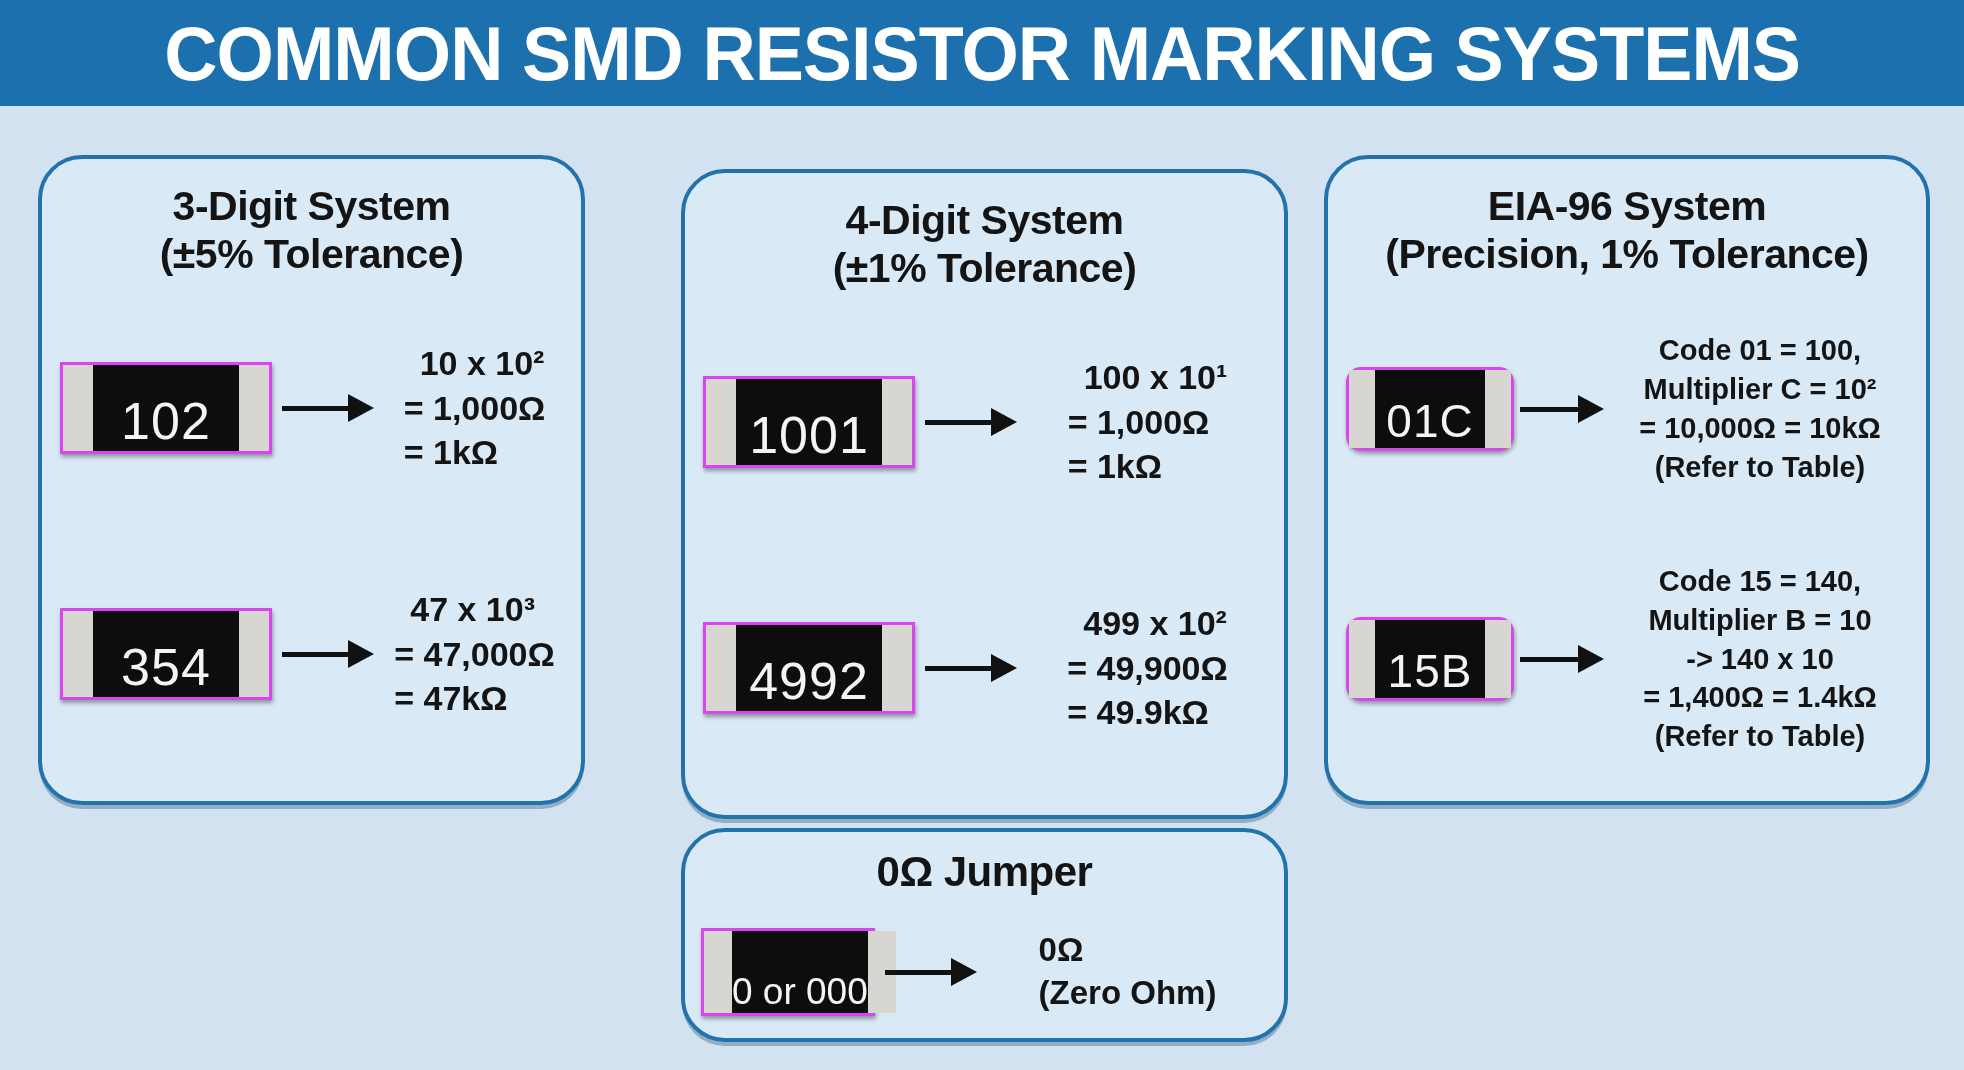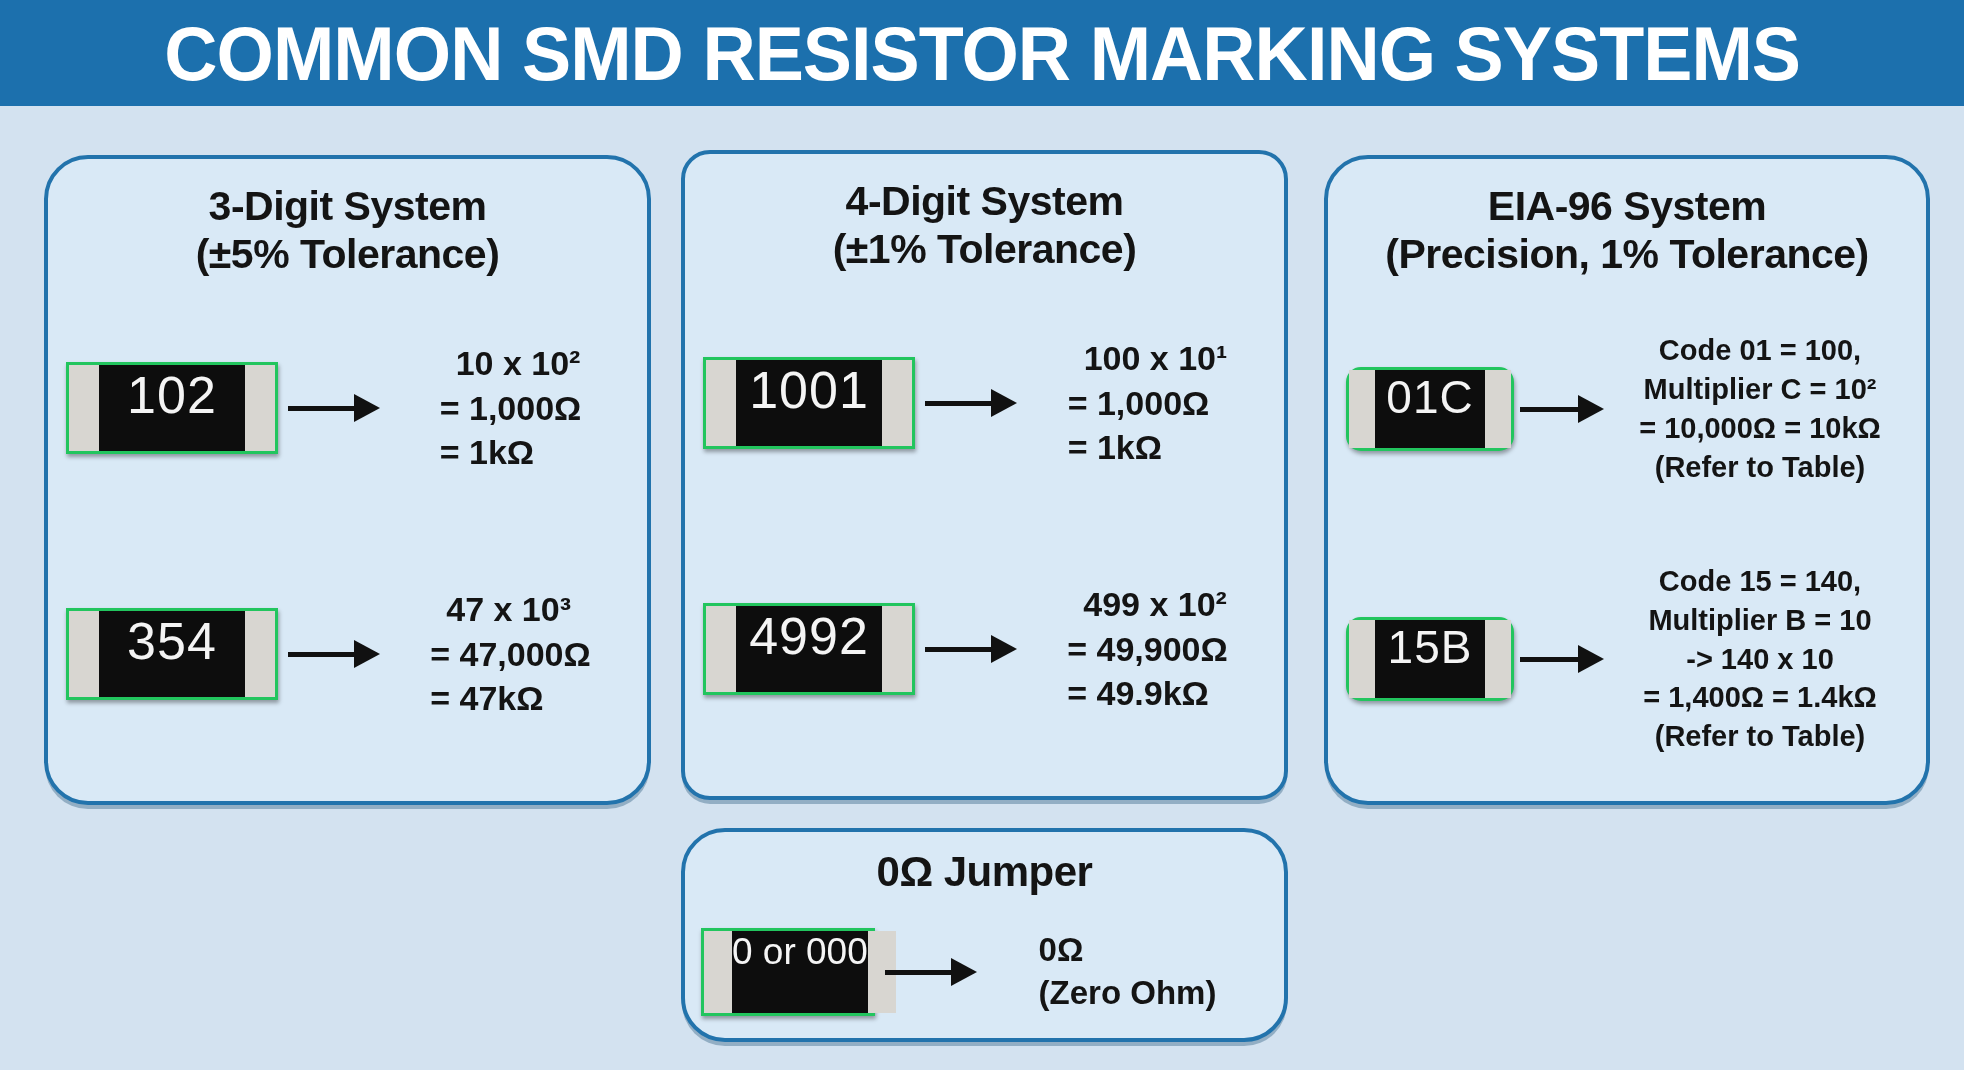--- a/index.html
+++ b/index.html
@@ -19,40 +19,40 @@
 
   
   .header{position:absolute;left:0;top:0;width:1964px;height:106px;background:var(--header-bg);
     display:flex;align-items:center;justify-content:center;}
   .header h1{color:#ffffff;font-size:76px;font-weight:bold;letter-spacing:-1px;white-space:nowrap;
     transform:scaleX(0.97);transform-origin:center;}
 
   
   .panel{position:absolute;background:var(--panel-bg);border:4px solid var(--panel-border);
     border-radius:44px;box-shadow:0 5px 0 -1px rgba(27,77,116,0.35);}
-  .panel-1{left:38px;top:155px;width:607px;height:650px;margin-left:6px;}
-  .panel-2{left:681px;top:150px;width:607px;height:650px;border-radius:29px;}
+  .panel-1{left:38px;top:155px;width:547px;height:650px;}
+  .panel-2{left:681px;top:169px;width:607px;height:650px;}
   .panel-3{left:1324px;top:155px;width:606px;height:650px;}
   .panel-j{left:681px;top:828px;width:607px;height:214px;}
 
   .ptitle{margin-top:24px;text-align:center;font-weight:bold;font-size:41px;line-height:1.16;
     color:var(--ink);letter-spacing:-0.5px;}
   .panel-j .ptitle{margin-top:16px;font-size:42px;}
 
   
   .row{position:absolute;left:0;right:0;display:flex;align-items:center;padding:0 16px 0 18px;}
   .row-a{top:169px;height:160px;}
   .row-b{top:415px;height:160px;}
   .panel-3 .row-a{top:150px;height:200px;}
   .panel-3 .row-b{top:400px;height:200px;}
   .panel-j .row-a{top:85px;height:110px;padding-left:16px;}
 
   
-  .resistor{position:relative;display:flex;align-items:flex-start;flex-shrink:0;
-    background:var(--res-body);border:3px solid #22c55e;box-shadow:1px 3px 4px rgba(0,0,0,0.35);}
+  .resistor{position:relative;display:flex;align-items:flex-end;flex-shrink:0;
+    background:var(--res-body);border:3px solid #d946ef;box-shadow:1px 3px 4px rgba(0,0,0,0.35);}
   .res-lg{width:212px;height:92px;}
   .res-md{width:168px;height:84px;border-radius:15px;}
   .res-jp{width:174px;height:88px;}
   .cap{align-self:stretch;background:var(--res-cap);flex-shrink:0;}
   .res-lg .cap{width:30px;}
   .res-md .cap{width:26px;}
   .res-jp .cap{width:28px;}
   .res-code{flex:1;text-align:center;color:var(--res-text);font-weight:400;white-space:nowrap;}
   .res-lg .res-code{font-size:52px;letter-spacing:1px;}
   .res-md .res-code{font-size:46px;letter-spacing:1px;}

